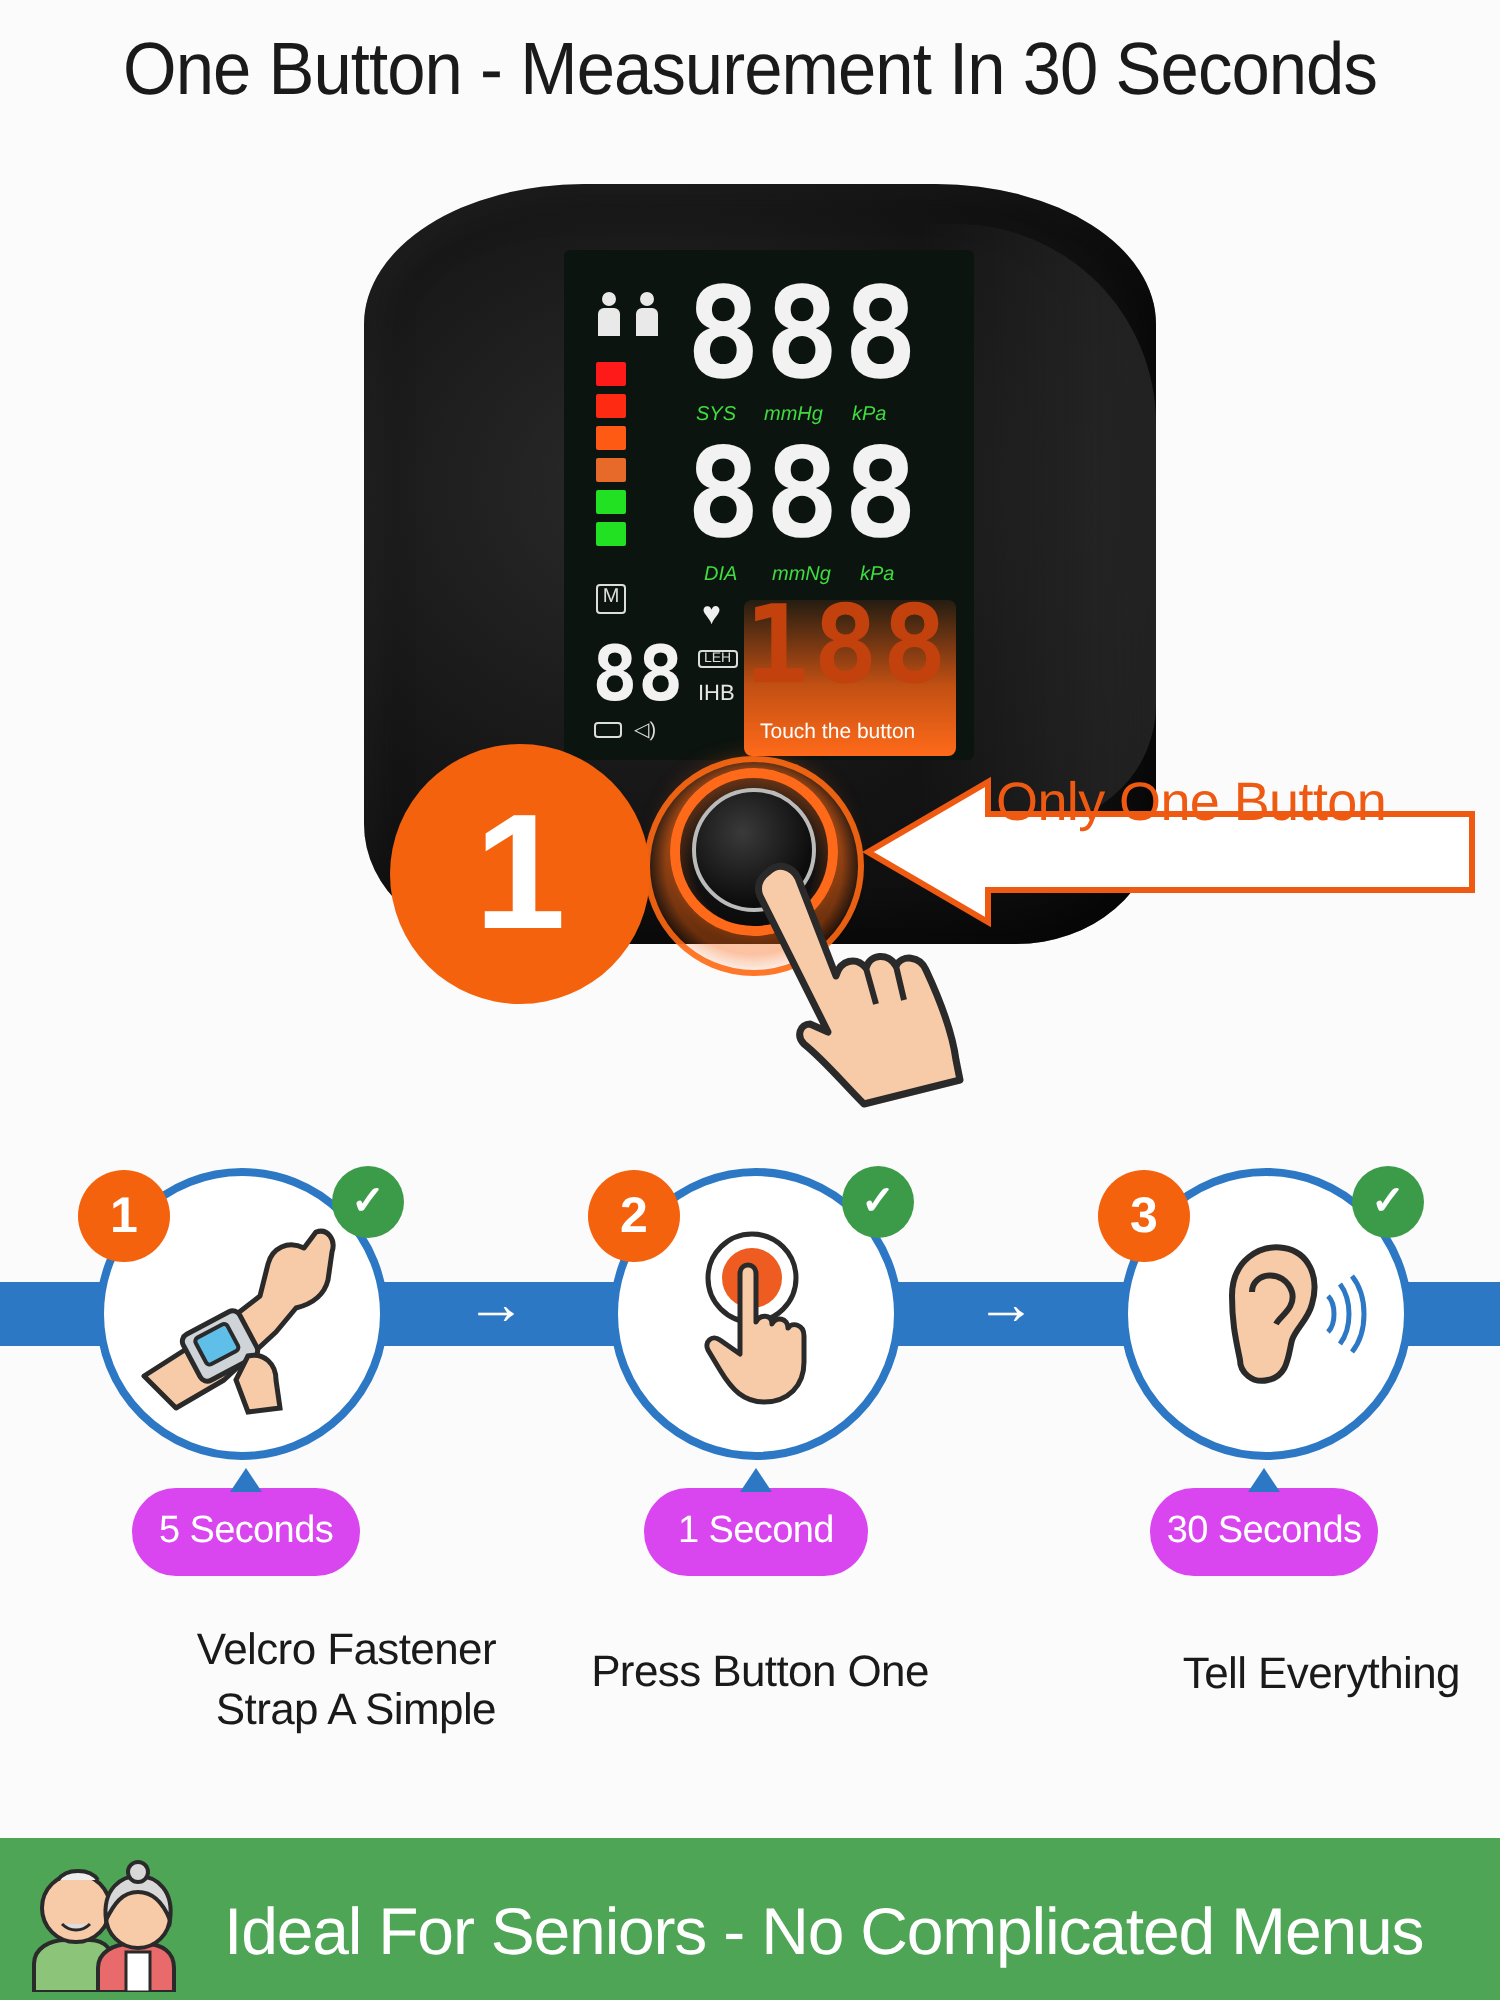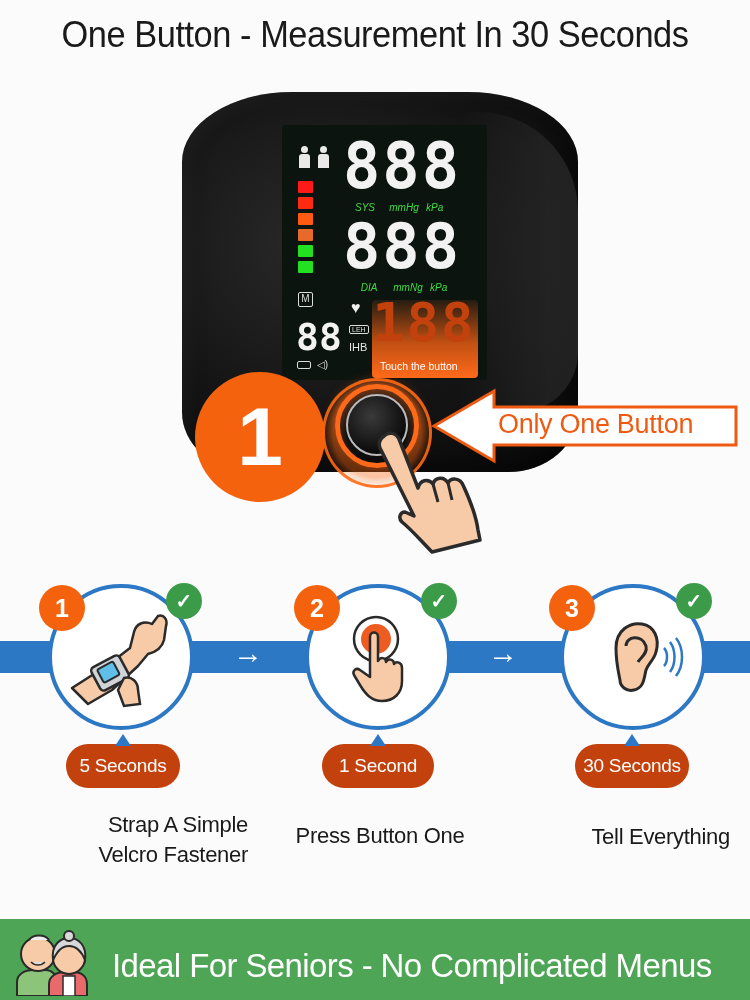--- a/index.html
+++ b/index.html
@@ -40,21 +40,21 @@
   .seg-digits {
     position: absolute; font-family: "DejaVu Sans Mono", monospace; font-weight: bold;
     color: #f2f2f2; letter-spacing: 2px; line-height: 1;
   }
   .sys-digits { left: 343px; top: 136px; font-size: 62px; transform: scaleY(1.02); }
   .dia-digits { left: 343px; top: 216px; font-size: 62px; }
   .pulse-digits { left: 372px; top: 296px; font-size: 54px; color: #c2410c; z-index: 3; }
   .mem-digits { left: 296px; top: 318px; font-size: 38px; letter-spacing: 0; }
 
   .unit-row { position: absolute; display: flex; font-style: italic; font-size: 10px; color: #3fdc3f; }
-  .unit-row span { display: inline-block; text-align: center; }
+  .unit-row span { display: inline-block; }
   .sys-units { left: 348px; top: 202px; }
   .dia-units { left: 352px; top: 282px; }
   .sys-units span:nth-child(1), .dia-units span:nth-child(1) { width: 34px; }
   .sys-units span:nth-child(2), .dia-units span:nth-child(2) { width: 44px; }
 
   .m-box { position: absolute; left: 298px; top: 292px; width: 15px; height: 15px; border: 1.5px solid #ddd; border-radius: 2px; color: #ddd; font-size: 10px; text-align: center; line-height: 12px; }
   .heart-icon { position: absolute; left: 351px; top: 300px; color: #f0f0f0; font-size: 16px; line-height: 1; }
   .leh-label { position: absolute; left: 349px; top: 325px; font-size: 7px; border: 1px solid #ddd; color: #ddd; padding: 0 2px; border-radius: 2px; }
   .ihb-label { position: absolute; left: 349px; top: 341px; font-size: 11px; color: #e6e6e6; }
   .small-icons { position: absolute; left: 297px; top: 359px; display: flex; gap: 6px; color: #ddd; font-size: 10px; }
@@ -83,21 +83,21 @@
     border: 2px solid #bbb; cursor: pointer;
   }
 
   .big-step {
     position: absolute; left: 195px; top: 372px; width: 130px; height: 130px; border-radius: 50%;
     background: #f4620e; color: #fff; font-size: 82px; font-weight: bold; text-align: center; line-height: 130px;
   }
 
   .callout-arrow { position: absolute; left: 430px; top: 387px; }
   .callout-label {
-    position: absolute; left: 498px; top: 409px; font-size: 27px; color: #ef5a12; letter-spacing: -0.3px;
+    position: absolute; left: 498px; top: 386px; font-size: 27px; color: #ef5a12; letter-spacing: -0.3px;
   }
 
   .hand-icon { position: absolute; left: 372px; top: 430px; }
 
   
   .band { position: absolute; left: 0; top: 641px; width: 750px; height: 32px; background: #2d78c5; }
   .band-arrow { position: absolute; color: #fff; font-size: 30px; line-height: 1; top: 638px; }
 
   .step-circle {
     position: absolute; width: 146px; height: 146px; border-radius: 50%;
@@ -105,21 +105,21 @@
   }
   .step-badge {
     position: absolute; width: 46px; height: 46px; border-radius: 50%; background: #f4620e; color: #fff;
     font-size: 25px; font-weight: bold; text-align: center; line-height: 46px; top: 585px;
   }
   .check-badge {
     position: absolute; width: 36px; height: 36px; border-radius: 50%; background: #3b9b49; color: #fff;
     font-size: 20px; text-align: center; line-height: 36px; top: 583px; font-weight: bold;
   }
   .pill {
-    position: absolute; top: 744px; height: 44px; border-radius: 22px; background: #c2410c; color: #fff;
+    position: absolute; top: 744px; height: 44px; border-radius: 22px; background: #d946ef; color: #fff;
     font-size: 19px; text-align: center; line-height: 44px; letter-spacing: -0.3px;
   }
   .pill::before {
     content: ""; position: absolute; top: -10px; left: 50%; margin-left: -8px;
     border-left: 8px solid transparent; border-right: 8px solid transparent; border-bottom: 12px solid #2d78c5;
   }
 
   .step-text { position: absolute; font-size: 22px; line-height: 30px; color: #1a1a1a; letter-spacing: -0.3px; }
   .step-text.s1 { right: 502px; top: 810px; text-align: right; }
   .step-text.s2 { left: 282px; top: 821px; text-align: center; width: 196px; }
@@ -208,22 +208,22 @@
 <svg style="position:absolute;left:68px;top:610px" width="108" height="100" viewBox="0 0 108 100">
   <path d="M4,78 L40,55 L62,38 L66,22 C68,14 76,10 84,14 L90,6 C96,4 100,10 98,16 L96,30 C94,38 88,42 80,44 L70,56 L44,80 L20,94 Z" fill="#f8cba8" stroke="#2a2a2a" stroke-width="2.5" stroke-linejoin="round"></path>
   <rect x="26" y="50" width="32" height="26" rx="4" transform="rotate(-28 42 63)" fill="#cfd4d8" stroke="#2a2a2a" stroke-width="2.5"></rect>
   <rect x="32" y="54" width="18" height="15" rx="2" transform="rotate(-28 42 63)" fill="#5fbfe8" stroke="#2a2a2a" stroke-width="2"></rect>
   <path d="M56,68 C64,66 70,72 70,80 L72,94 L56,96 L50,80 Z" fill="#f8cba8" stroke="#2a2a2a" stroke-width="2.5"></path>
 </svg>
 <div class="step-badge" style="left:39px">1</div>
 <div class="check-badge" style="left:166px">✓</div>
 <div class="pill" style="left:66px;width:114px">5 Seconds</div>
 <div class="step-text s1">
+  <div>Velcro Fastener</div>
   <div>Strap A Simple</div>
-  <div>Velcro Fastener</div>
 </div>
 
 <div class="step-circle" style="left:305px"></div>
 <svg style="position:absolute;left:350px;top:615px" width="62" height="90" viewBox="0 0 62 90">
   <circle cx="26" cy="24" r="22" fill="none" stroke="#2a2a2a" stroke-width="2.5"></circle>
   <circle cx="26" cy="24" r="15" fill="#ee5c22"></circle>
   <path d="M20,22 C20,16 28,16 28,22 L28,46 C30,42 36,42 36,47 C38,43 44,44 44,49 C46,46 52,47 52,53 L52,66 C52,78 44,86 32,86 C22,86 16,80 10,70 L4,60 C2,56 6,52 10,55 L20,62 Z" fill="#f8cba8" stroke="#2a2a2a" stroke-width="2.5" stroke-linejoin="round"></path>
 </svg>
 <div class="step-badge" style="left:294px">2</div>
 <div class="check-badge" style="left:421px">✓</div>

